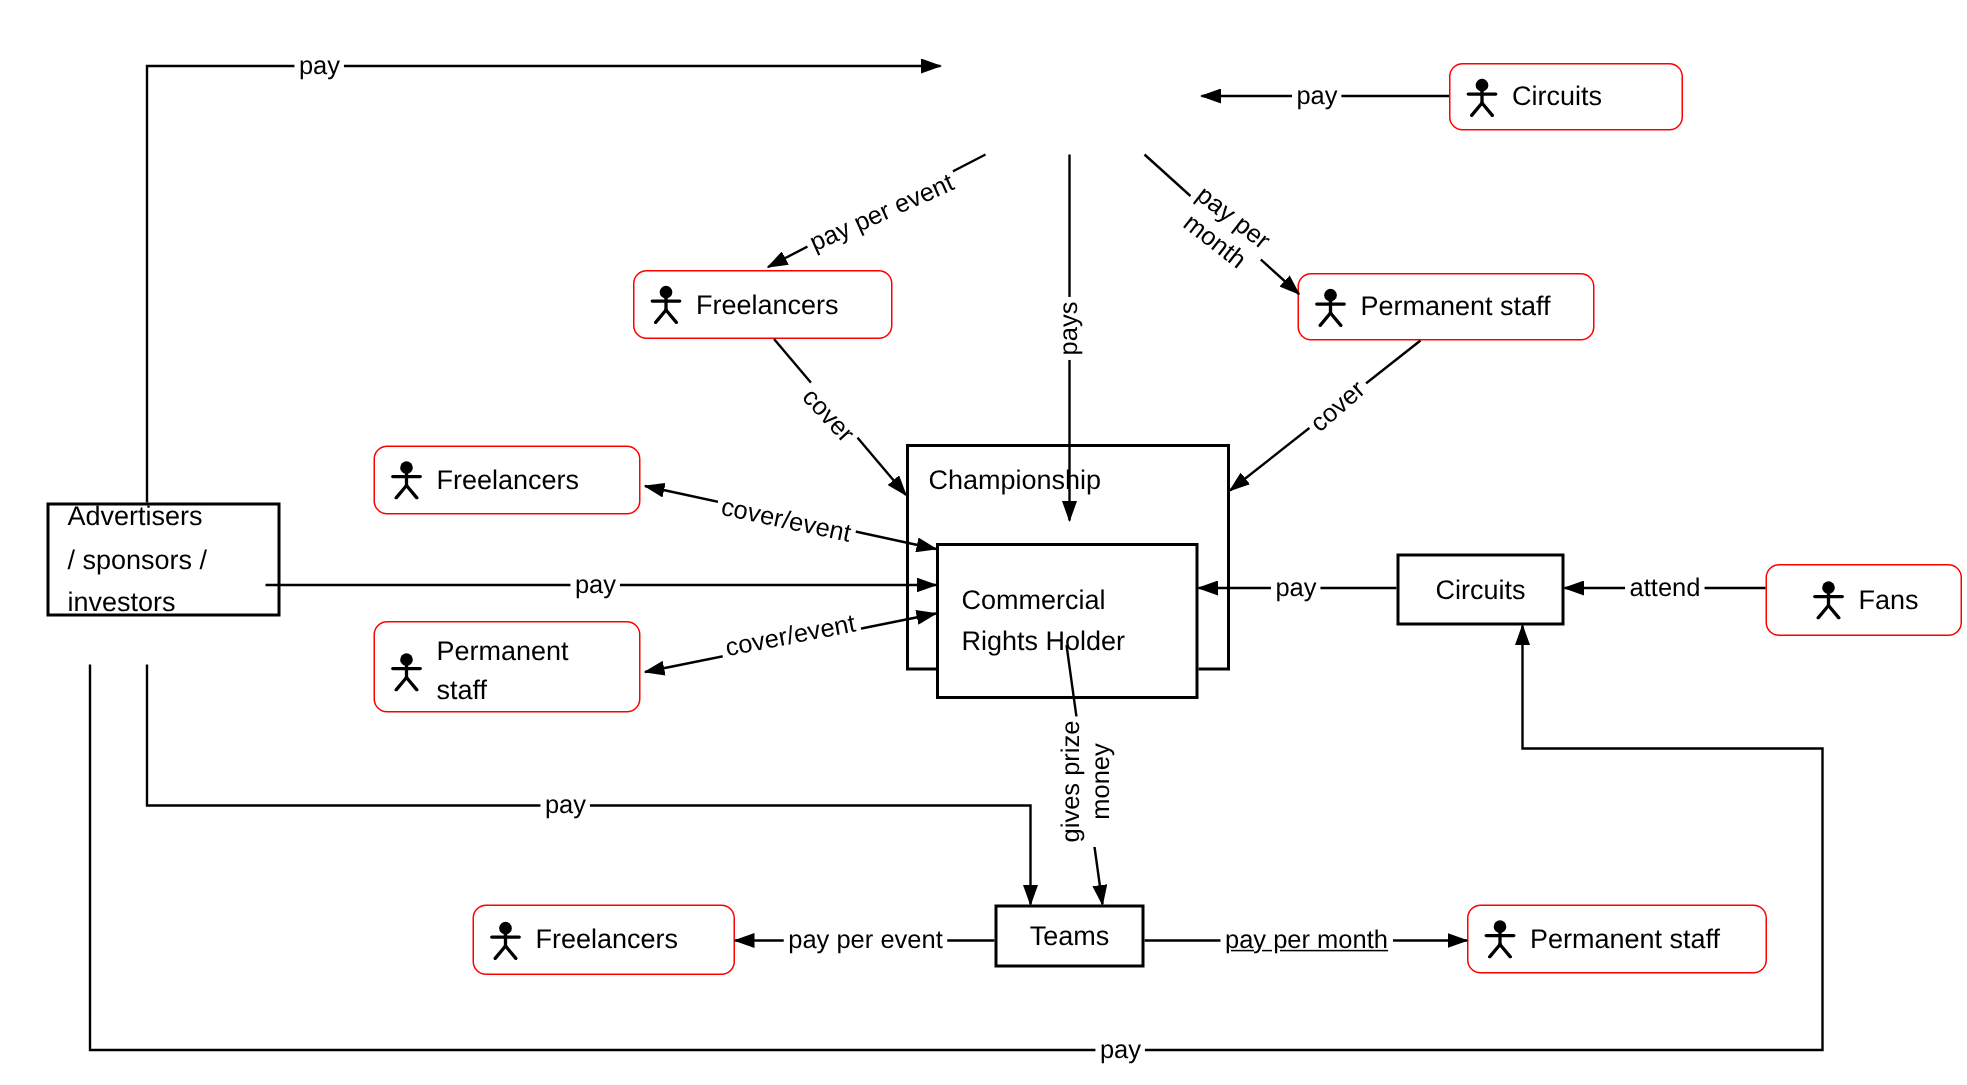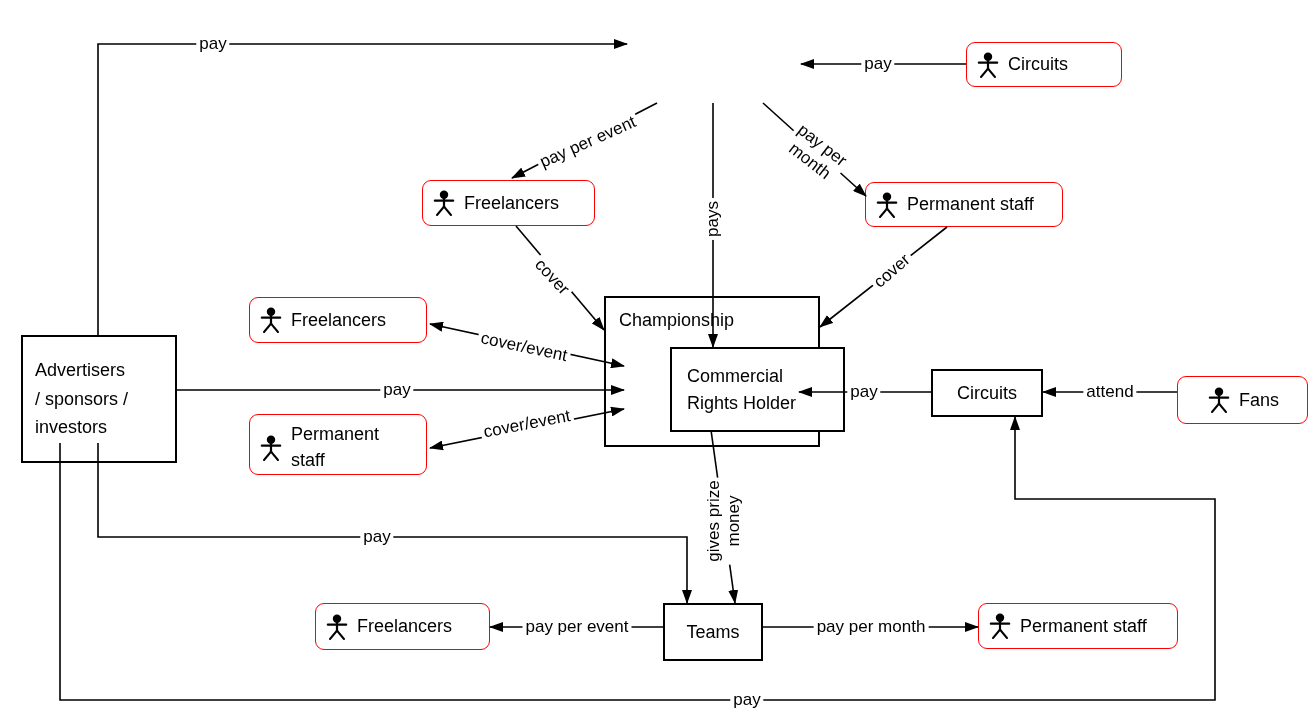--- a/index.html
+++ b/index.html
@@ -39,36 +39,36 @@
 </head>
 <body>
 
 <div class="canvas">
 
 
   <div class="box champ" style="left:604px;top:296px;width:216px;height:151px;">
     <div class="nl">Championship</div>
   </div>
 
-  <div class="box" style="left:624px;top:347px;width:175px;height:85px;padding-left:15px;align-items:flex-start;margin-left:46px;">
+  <div class="box" style="left:624px;top:362px;width:175px;height:104px;padding-left:15px;align-items:flex-start;">
     <div class="nl">Commercial</div>
     <div class="nl">Rights Holder</div>
   </div>
 
-  <div class="box" style="left:21px;top:335px;width:156px;height:128px;padding-left:12px;align-items:flex-start;line-height:1.6;">
+  <div class="box" style="left:31px;top:335px;width:156px;height:76px;padding-left:12px;align-items:flex-start;line-height:1.6;">
     <div class="nl">Advertisers</div>
     <div class="nl">/ sponsors /</div>
     <div class="nl">investors</div>
   </div>
 
   <div class="box center" style="left:931px;top:369px;width:112px;height:48px;">
     <div class="nl">Circuits</div>
   </div>
 
-  <div class="box center" style="left:663px;top:603px;width:100px;height:58px;">
+  <div class="box center" style="left:663px;top:603px;width:100px;height:42px;">
     <div class="nl">Teams</div>
   </div>
 
   <div class="actor" style="left:966px;top:42px;width:156px;height:45px;">
     <span class="icon">
       <svg width="22" height="26" viewBox="0 0 24 28">
           <circle cx="12" cy="5" r="4.6" fill="#000"></circle>
           <g stroke="#000" stroke-width="2.4" stroke-linecap="round" fill="none">
             <path d="M2,11.5 H22"></path>
             <path d="M12,9.5 V18"></path>
@@ -230,16 +230,16 @@
   <div class="elabel" style="left:397px;top:390px;">pay</div>
   <div class="elabel" style="left:527px;top:424px;--rot:-11deg;">cover/event</div>
   <div class="elabel" style="left:864px;top:392px;">pay</div>
   <div class="elabel" style="left:1110px;top:392px;">attend</div>
   <div class="elabel" style="left:724px;top:521px;--rot:-90deg;">
     <div>gives prize</div>
     <div>money</div>
   </div>
   <div class="elabel" style="left:377px;top:537px;">pay</div>
   <div class="elabel" style="left:577px;top:627px;">pay per event</div>
-  <div class="elabel" style="left:871px;top:627px;">pay per month</div>
+  <div class="elabel" style="left:871px;top:627px;text-decoration:underline;">pay per month</div>
   <div class="elabel" style="left:747px;top:700px;">pay</div>
 
 </div>
 
 </body></html>

